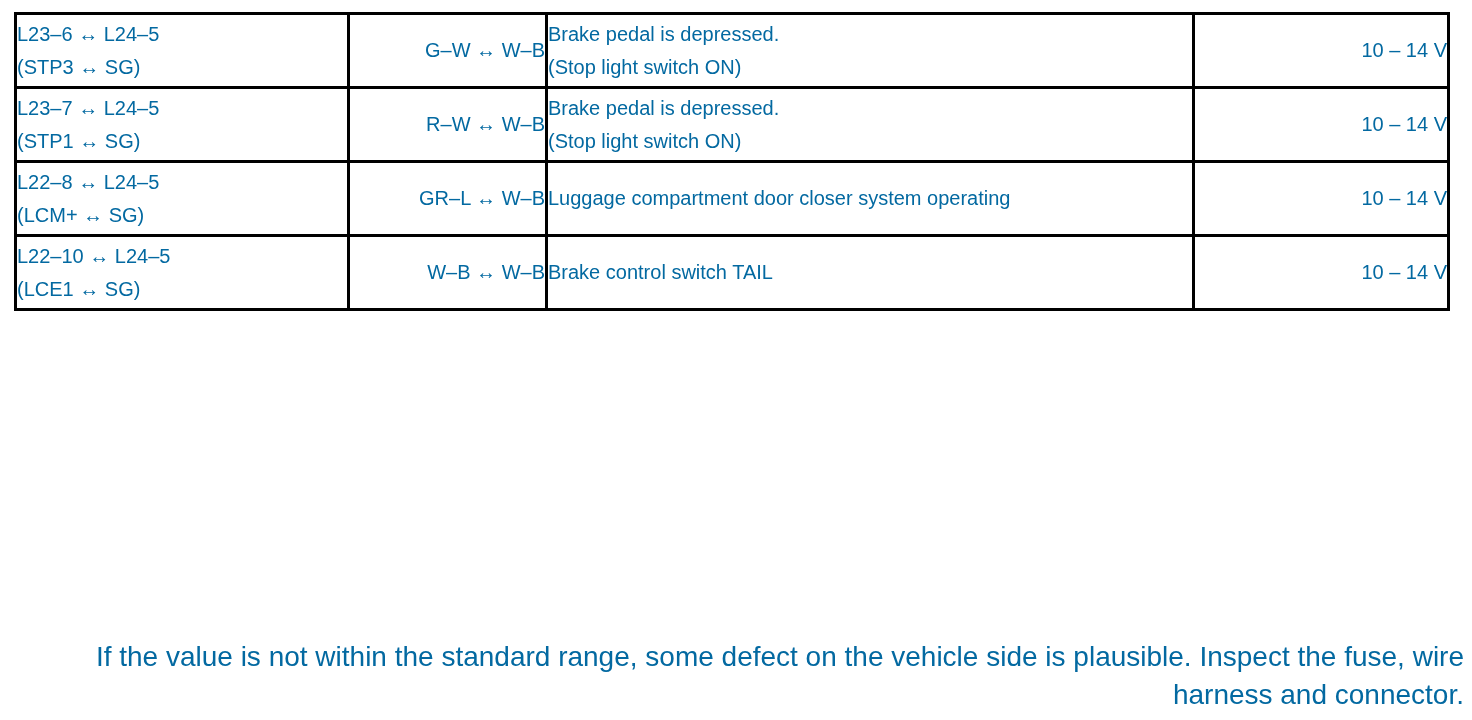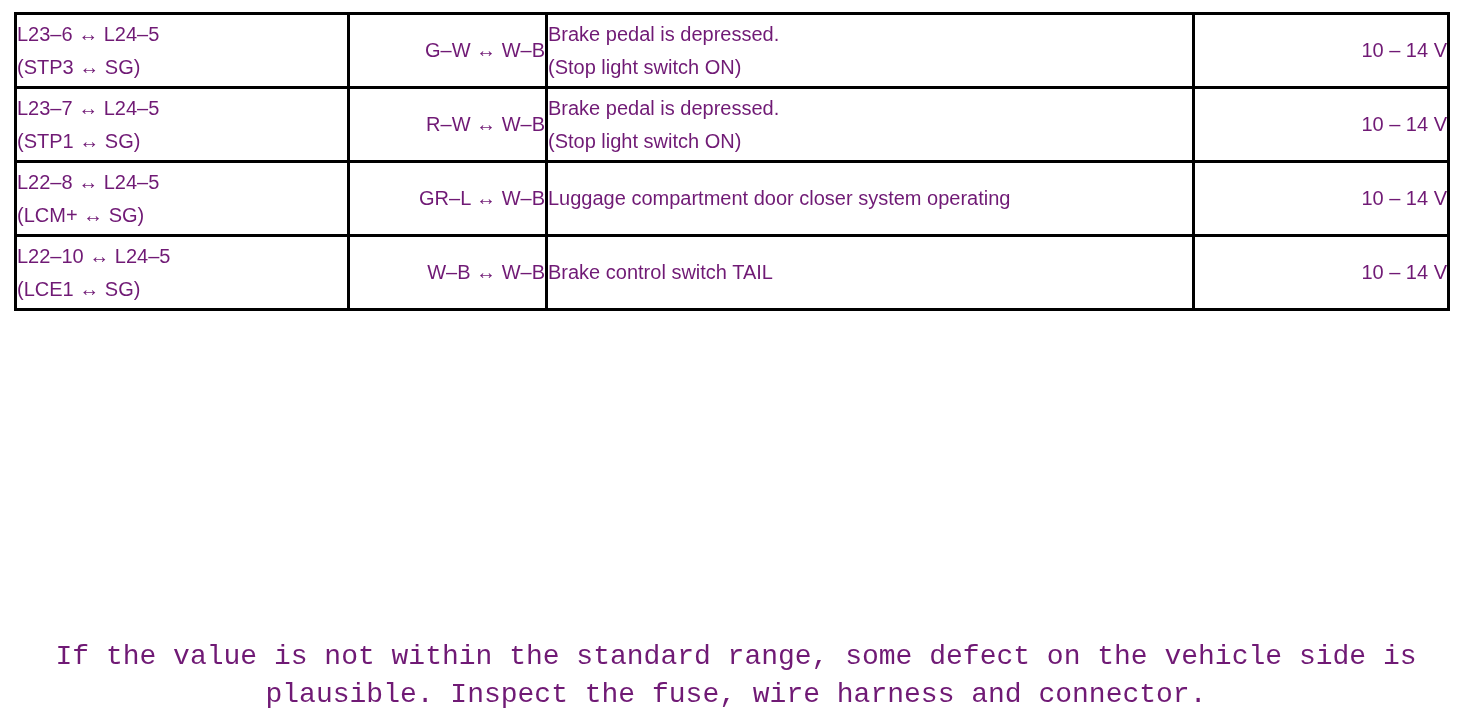--- a/index.html
+++ b/index.html
@@ -6,21 +6,21 @@
     margin: 0;
     padding: 0;
     background: #ffffff;
   }
   .page {
     position: relative;
     width: 1472px;
     height: 720px;
     background: #ffffff;
     font-family: "Liberation Sans", sans-serif;
-    color: #701a75;
+    color: #0369a1;
     overflow: hidden;
   }
   table.spec-table {
     position: absolute;
     left: 14px;
     top: 12px;
     width: 1433px;
     border-collapse: collapse;
     table-layout: fixed;
   }
@@ -41,22 +41,21 @@
   td.cell-center {
     text-align: right;
   }
   .footer-note {
     position: absolute;
     left: 8px;
     top: 638px;
     width: 1456px;
     font-size: 28px;
     line-height: 38px;
-    text-align: center;
-    font-family: Liberation Mono, monospace;
+    text-align: right;
   }
 </style>
 </head>
 <body>
 
 <div class="page">
 
   <table class="spec-table">
     <colgroup>
       <col style="width:333px">

